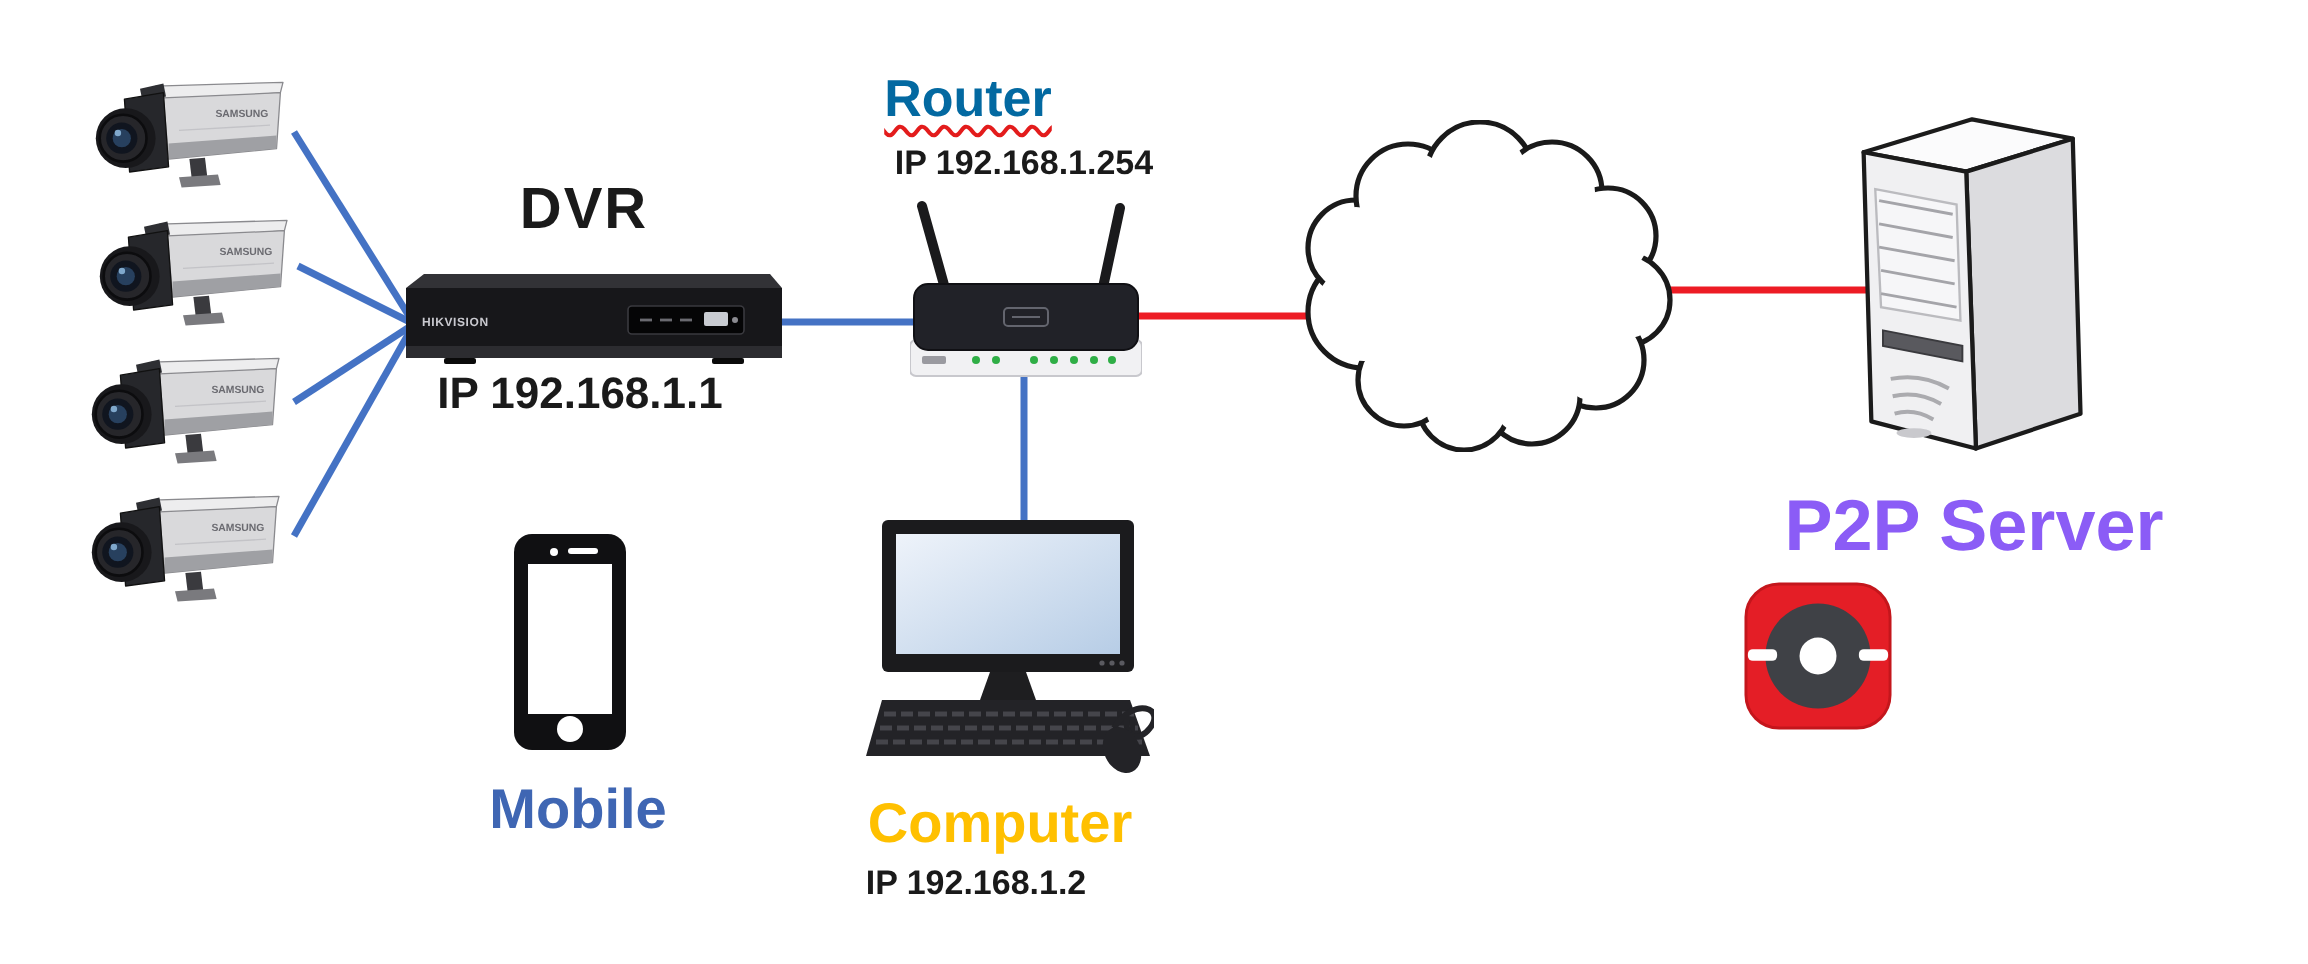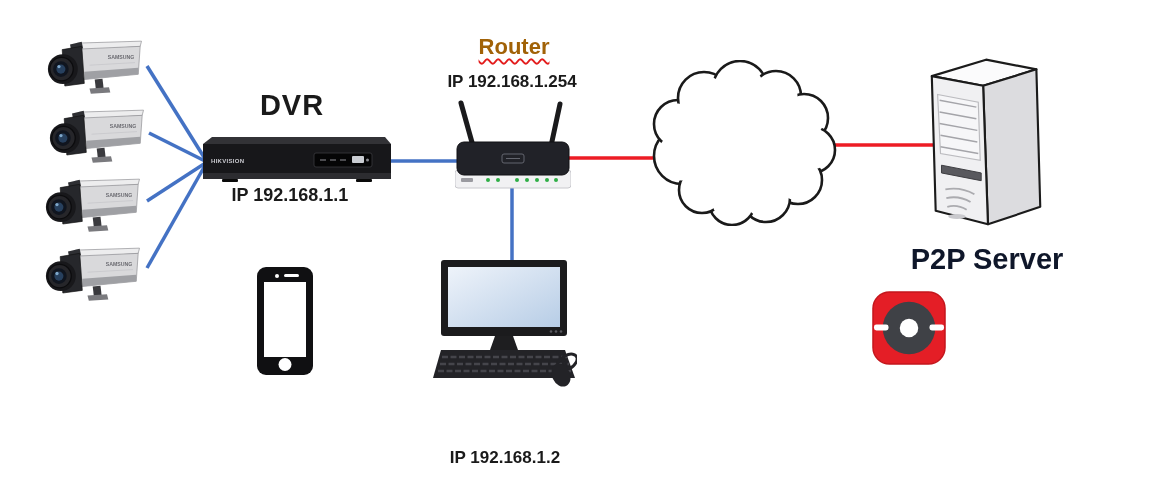--- a/index.html
+++ b/index.html
@@ -6,29 +6,29 @@
   html,body { width:1154px; height:482px; background:#ffffff; overflow:hidden;
               font-family:"Liberation Sans", sans-serif; }
   #stage { position:relative; width:1154px; height:482px; background:#ffffff; }
   svg.dev { position:absolute; }
   #connections { position:absolute; left:0; top:0; z-index:1; }
   .dev, .lbl, .phone { z-index:2; }
 
   .lbl { position:absolute; transform:translateX(-50%); font-weight:bold;
          white-space:nowrap; line-height:1; }
   .lbl-dvr       { left:292px; top:91px;  font-size:29px; color:#1a1a1a; letter-spacing:1px;}
-  .lbl-dvr-ip    { left:290px; top:186px; font-size:18px; color:#1a1a1a; }
-  .lbl-router    { left:514px; top:36px;  font-size:22px; color:#a16207;
+  .lbl-dvr-ip    { left:290px; top:186px; font-size:22px; color:#1a1a1a; }
+  .lbl-router    { left:484px; top:36px;  font-size:26px; color:#0369a1;
                    text-decoration:underline wavy #e31c1c 2px; text-underline-offset:4px; }
   .lbl-router-ip { left:512px; top:73px;  font-size:17px; color:#1a1a1a;text-align:right; }
   .lbl-internet  { left:748px; top:128px; font-size:29px; color:#3f66b3; z-index:3; }
-  .lbl-p2p       { left:987px; top:245px; font-size:29px; color:#0f172a; }
+  .lbl-p2p       { left:987px; top:245px; font-size:36px; color:#8b5cf6; }
   .lbl-mobile    { left:289px; top:391px; font-size:28px; color:#3f66b3; }
   .lbl-computer  { left:500px; top:398px; font-size:28px; color:#ffc000; }
-  .lbl-computer-ip { left:505px; top:433px; font-size:17px; color:#1a1a1a;margin-top:16px; }
+  .lbl-computer-ip { left:488px; top:433px; font-size:17px; color:#1a1a1a; }
 
   .hik-text { position:absolute; left:952px; top:313px; width:160px; text-align:center; z-index:2;}
   .hik-line1 { font-size:21px; font-style:italic; font-weight:bold; color:#1a1a1a; white-space:nowrap;}
   .hik-line1 .hik-red { color:#d01f27; }
   .hik-line1 .hik-underline { border-bottom:2px solid #9b8080; padding-bottom:1px; }
   .hik-line2 { font-size:13px; font-style:italic; font-weight:bold; margin-top:3px; letter-spacing:.5px;}
   .hik-line2 .hik-red { color:#d01f27; }
   .hik-line2 .hik-gray { color:#8a8a8a; }
 
   
@@ -252,16 +252,18 @@
     <circle cx="38" cy="38" r="9.5" fill="#ffffff"></circle>
     <rect x="2" y="34.5" width="15" height="6" rx="2.5" fill="#ffffff"></rect>
     <rect x="59" y="34.5" width="15" height="6" rx="2.5" fill="#ffffff"></rect>
   </svg>
 
   <div class="lbl lbl-dvr">DVR</div>
   <div class="lbl lbl-dvr-ip">IP 192.168.1.1</div>
   <div class="lbl lbl-router">Router</div>
   <div class="lbl lbl-router-ip">IP 192.168.1.254</div>
   <div class="lbl lbl-p2p">P2P Server</div>
+  <div class="lbl lbl-mobile">Mobile</div>
+  <div class="lbl lbl-computer">Computer</div>
   <div class="lbl lbl-computer-ip">IP 192.168.1.2</div>
 
 
 </div>
 
 </body></html>

